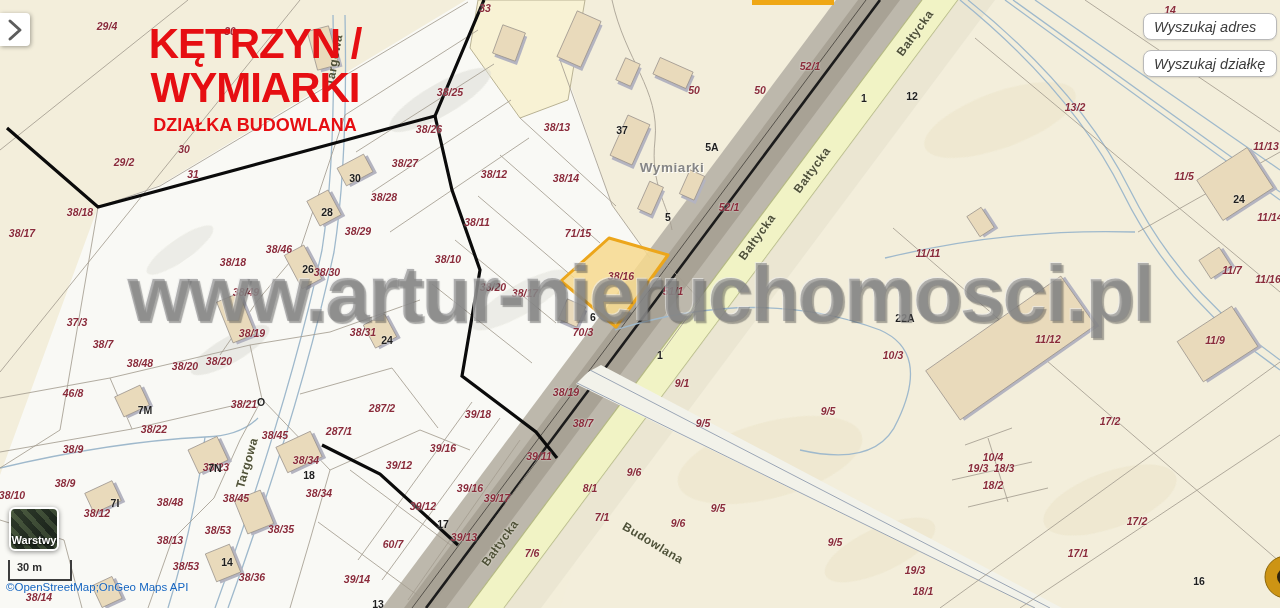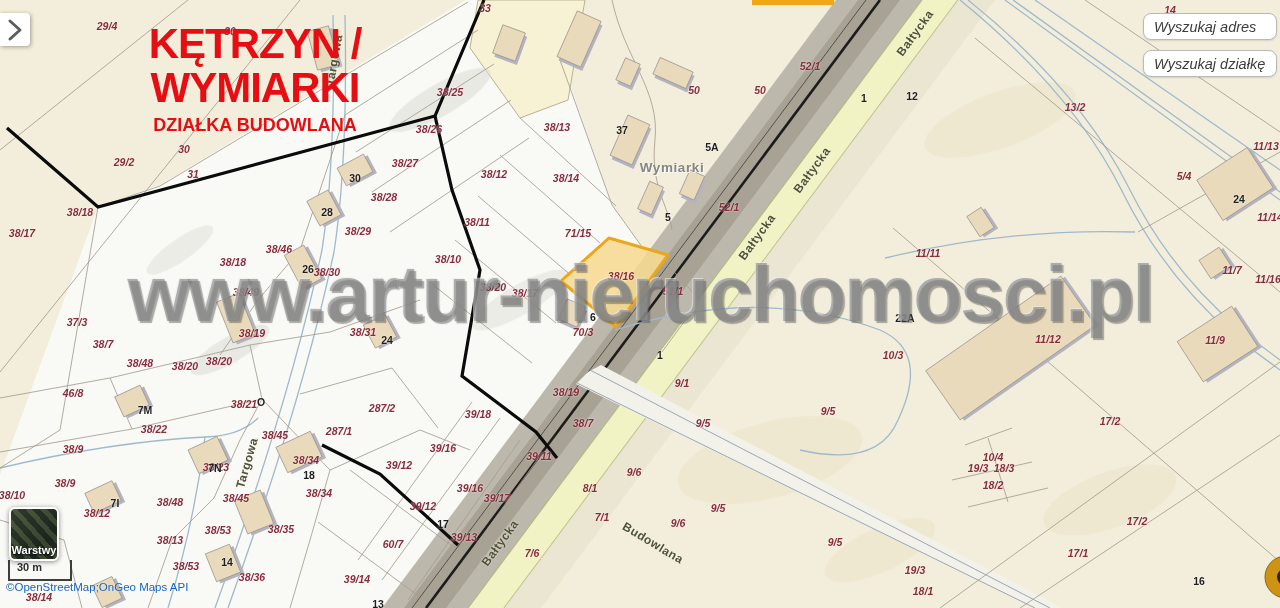--- a/index.html
+++ b/index.html
@@ -26,21 +26,21 @@
   #page-subtitle{font-size:18px;font-weight:800;color:#e60e12;margin-top:5px;letter-spacing:0;}
   #expand-btn{position:absolute;left:0;top:13px;width:30px;height:33px;background:#fff;
       border:none;border-radius:0 4px 4px 0;box-shadow:1px 1px 4px rgba(0,0,0,.35);z-index:11;
       display:flex;align-items:center;justify-content:center;cursor:pointer;padding:0;}
   .search-box{position:absolute;left:1143px;width:134px;height:27px;z-index:10;}
   .search-box input{width:100%;height:100%;box-sizing:border-box;border:1px solid #b9b9b9;
       border-radius:8px;background:#fff;padding:0 10px;font-family:"Liberation Sans",sans-serif;
       font-size:14.5px;font-style:italic;color:#3c3c3c;box-shadow:0 1px 2px rgba(0,0,0,.12);}
   .search-box input::placeholder{color:#3c3c3c;opacity:1;}
   #search-address{top:13px;} #search-parcel{top:50px;}
-  #layers-btn{position:absolute;left:9px;top:507px;width:50px;height:54px;border-radius:6px;
+  #layers-btn{position:absolute;left:9px;top:507px;width:50px;height:44px;border-radius:6px;
       border:2px solid #fff;box-shadow:0 1px 5px rgba(0,0,0,.45);z-index:10;cursor:pointer;padding:0;
       background-image:repeating-linear-gradient(48deg,rgba(86,104,70,.45) 0 5px,rgba(25,34,24,.45) 5px 11px),
         linear-gradient(135deg,#41503a,#1f2820 70%,#2c3829);overflow:hidden;}
   #layers-btn span{position:absolute;left:0;right:0;bottom:3px;text-align:center;color:#fff;
       font-size:11px;font-weight:bold;text-shadow:0 1px 2px #000;}
   #scale-bar{position:absolute;left:8px;top:560px;width:60px;height:19px;z-index:10;
       border-left:2px solid #3d3d3d;border-right:2px solid #3d3d3d;border-bottom:2px solid #3d3d3d;}
   #scale-bar span{position:absolute;left:7px;top:1px;font-size:11px;font-weight:bold;color:#2e2e2e;}
   #attribution{position:absolute;left:6px;top:581px;z-index:10;font-size:11.5px;color:#1565c0;
       text-shadow:0 0 2px rgba(255,255,255,.7);cursor:pointer;}
@@ -206,21 +206,21 @@
       <span class="map-label parcel" style="left: 557px; top: 127px;">38/13</span>
       <span class="map-label parcel" style="left: 566px; top: 178px;">38/14</span>
       <span class="map-label parcel" style="left: 1075px; top: 107px;">13/2</span>
       <span class="map-label parcel" style="left: 405px; top: 163px;">38/27</span>
       <span class="map-label parcel" style="left: 384px; top: 197px;">38/28</span>
       <span class="map-label parcel" style="left: 494px; top: 174px;">38/12</span>
       <span class="map-label parcel" style="left: 358px; top: 231px;">38/29</span>
       <span class="map-label parcel" style="left: 477px; top: 222px;">38/11</span>
       <span class="map-label parcel" style="left: 578px; top: 233px;">71/15</span>
       <span class="map-label parcel" style="left: 1266px; top: 146px;">11/13</span>
-      <span class="map-label parcel" style="left: 1184px; top: 176px;">5/4</span>
+      <span class="map-label parcel" style="left: 1184px; top: 176px;">11/5</span>
       <span class="map-label parcel" style="left: 22px; top: 233px;">38/17</span>
       <span class="map-label parcel" style="left: 80px; top: 212px;">38/18</span>
       <span class="map-label parcel" style="left: 279px; top: 249px;">38/46</span>
       <span class="map-label parcel" style="left: 327px; top: 272px;">38/30</span>
       <span class="map-label parcel" style="left: 448px; top: 259px;">38/10</span>
       <span class="map-label parcel" style="left: 621px; top: 276px;">38/16</span>
       <span class="map-label parcel" style="left: 729px; top: 207px;">52/1</span>
       <span class="map-label parcel" style="left: 1270px; top: 217px; font-style: italic;">11/14</span>
       <span class="map-label parcel" style="left: 1232px; top: 270px;">11/7</span>
       <span class="map-label parcel" style="left: 1268px; top: 279px;">11/16</span>

